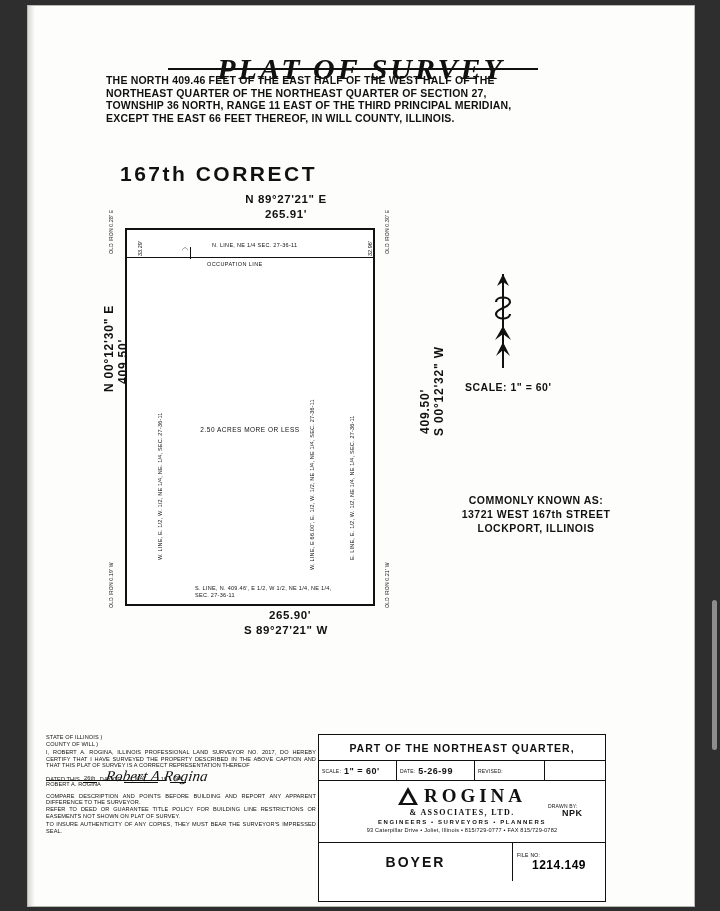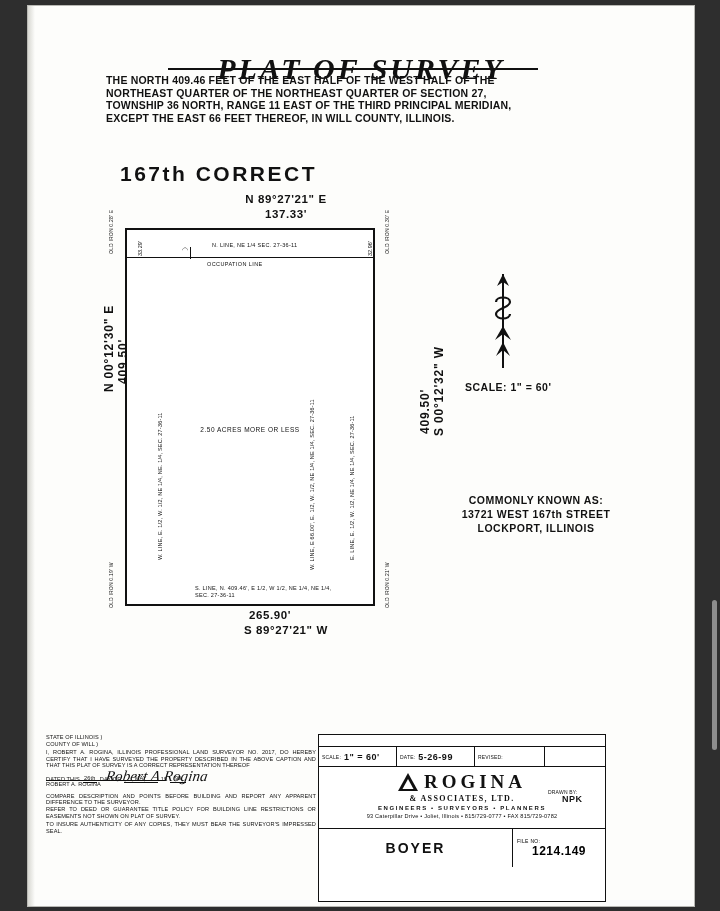--- a/index.html
+++ b/index.html
@@ -132,21 +132,21 @@
     position:absolute; left:404px; top:430px;
     font-size:12px; font-weight:bold; color:#111; white-space:nowrap;
     transform:rotate(-90deg); transform-origin:left top; letter-spacing:.8px;
   }
   .east-dist {
     position:absolute; left:390px; top:428px;
     font-size:12px; font-weight:bold; color:#111; white-space:nowrap;
     transform:rotate(-90deg); transform-origin:left top; letter-spacing:.8px;
   }
   .dist-bot {
-    position:absolute; left:152px; top:603px; width:180px; text-align:center;
+    position:absolute; left:172px; top:603px; width:180px; text-align:center;
     font-size:11.5px; font-weight:bold; letter-spacing:.6px; color:#111;
   }
   .bearing-bot {
     position:absolute; left:168px; top:618px; width:180px; text-align:center;
     font-size:11.5px; font-weight:bold; letter-spacing:.6px; color:#111;
   }
   
   .corner-note {
     position:absolute; font-size:5px; color:#111; white-space:nowrap;
     letter-spacing:.2px; line-height:6px;
@@ -238,21 +238,21 @@
 <div id="page">
 
   <div id="paper">
 
     <div class="title">PLAT OF SURVEY</div>
     <div class="title-underline"></div>
     <div class="legal">THE NORTH 409.46 FEET OF THE EAST HALF OF THE WEST HALF OF THE NORTHEAST QUARTER OF THE NORTHEAST QUARTER OF SECTION 27, TOWNSHIP 36 NORTH, RANGE 11 EAST OF THE THIRD PRINCIPAL MERIDIAN, EXCEPT THE EAST 66 FEET THEREOF, IN WILL COUNTY, ILLINOIS.</div>
 
     <div class="street">167th CORRECT</div>
     <div class="bearing-top">N 89°27'21" E</div>
-    <div class="dist-top">137.33'</div>
+    <div class="dist-top">265.91'</div>
 
     <div id="plot">
       <div class="nline-label">N. LINE, NE 1/4 SEC. 27-36-11</div>
       <div id="occ-line"></div>
       <div class="occ-tick"></div>
       <div class="occ-arrow">◠</div>
       <div class="occ-label">OCCUPATION LINE</div>
 
       <div class="tiny-v" style="left:10px; top:26px;">33.29'</div>
       <div class="tiny-v" style="left:240px; top:26px;">32.96'</div>
@@ -319,20 +319,21 @@
       <div class="cert-rule"></div>
       <span class="ln">ROBERT A. ROGINA</span>
 
       <span class="ln" style="margin-top:5px; display:block; text-align:justify;">COMPARE DESCRIPTION AND POINTS BEFORE BUILDING AND REPORT ANY APPARENT DIFFERENCE TO THE SURVEYOR.</span>
       <span class="ln" style="display:block; text-align:justify;">REFER TO DEED OR GUARANTEE TITLE POLICY FOR BUILDING LINE RESTRICTIONS OR EASEMENTS NOT SHOWN ON PLAT OF SURVEY.</span>
       <span class="ln" style="display:block; text-align:justify; margin-top:2px;">TO INSURE AUTHENTICITY OF ANY COPIES, THEY MUST BEAR THE SURVEYOR'S IMPRESSED SEAL.</span>
     </div>
 
     <div id="titleblock">
       <div class="tb-row tb-head">
+        <div>PART OF THE NORTHEAST QUARTER,</div>
       </div>
 
       <div class="tb-row tb-cells">
         <div class="tb-cell" style="width:78px;">
           <span class="lbl">SCALE:</span>
           <span class="val">1" = 60'</span>
         </div>
         <div class="tb-cell" style="width:78px;">
           <span class="lbl">DATE:</span>
           <span class="val">5-26-99</span>

